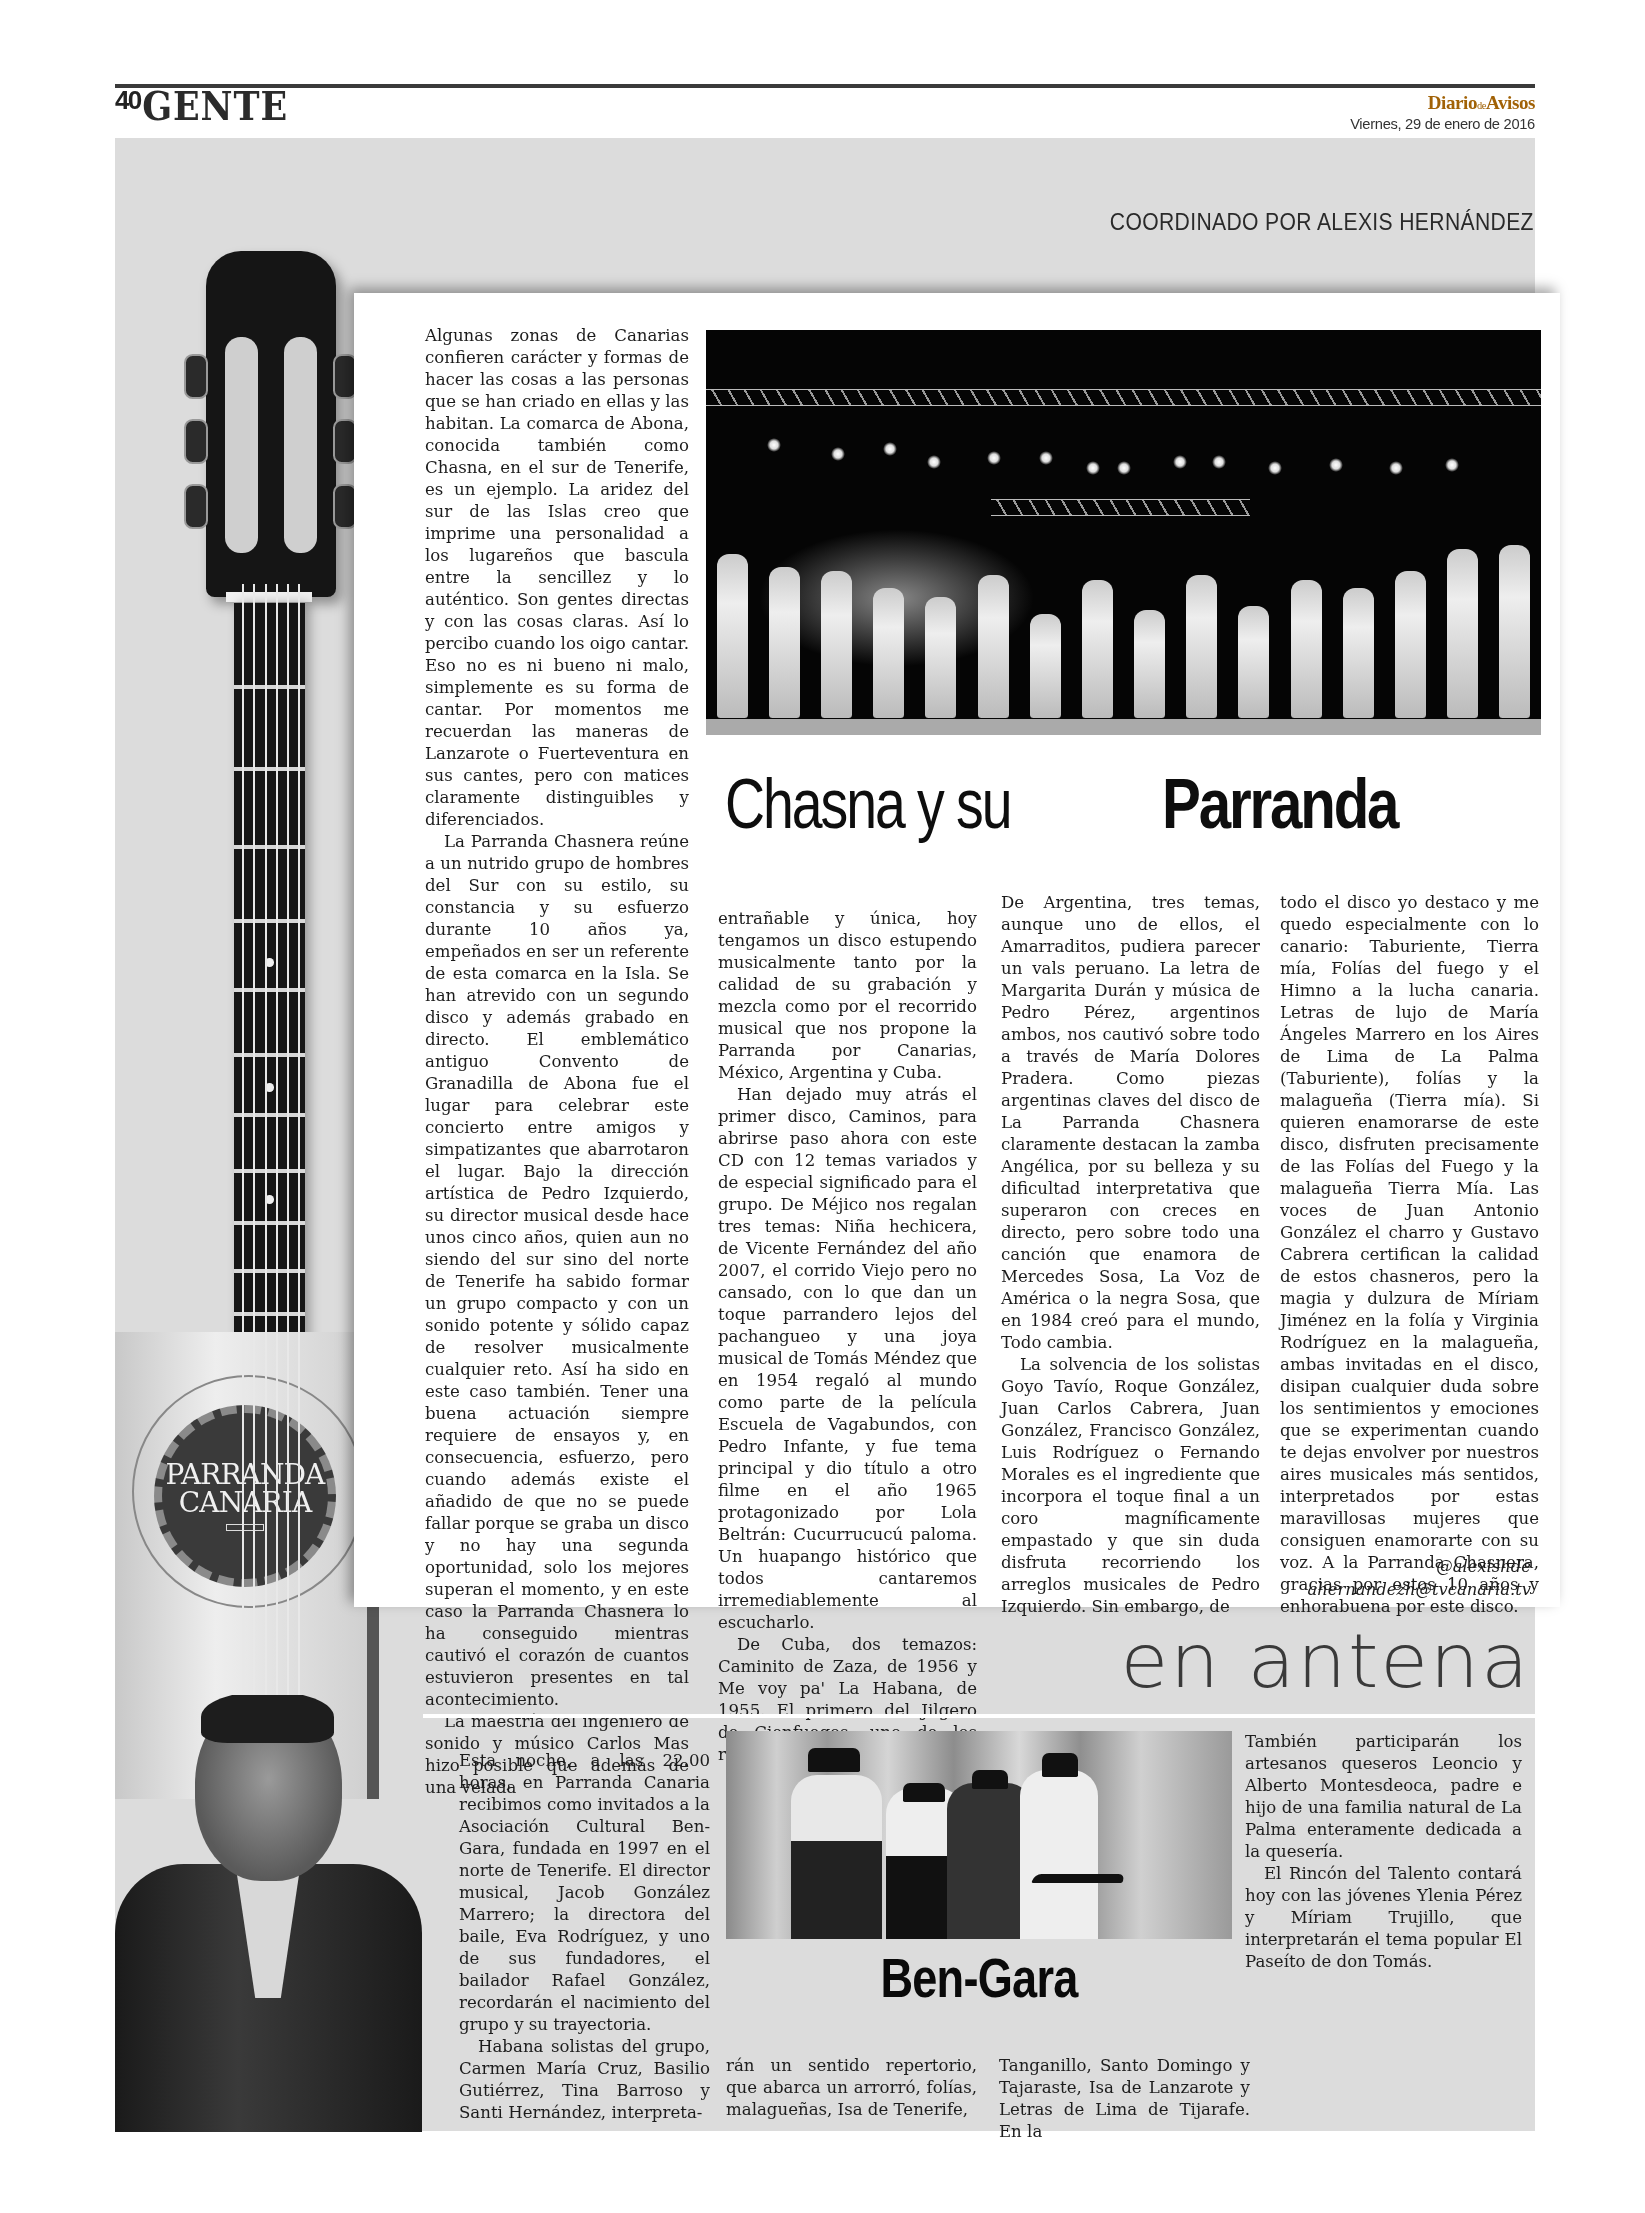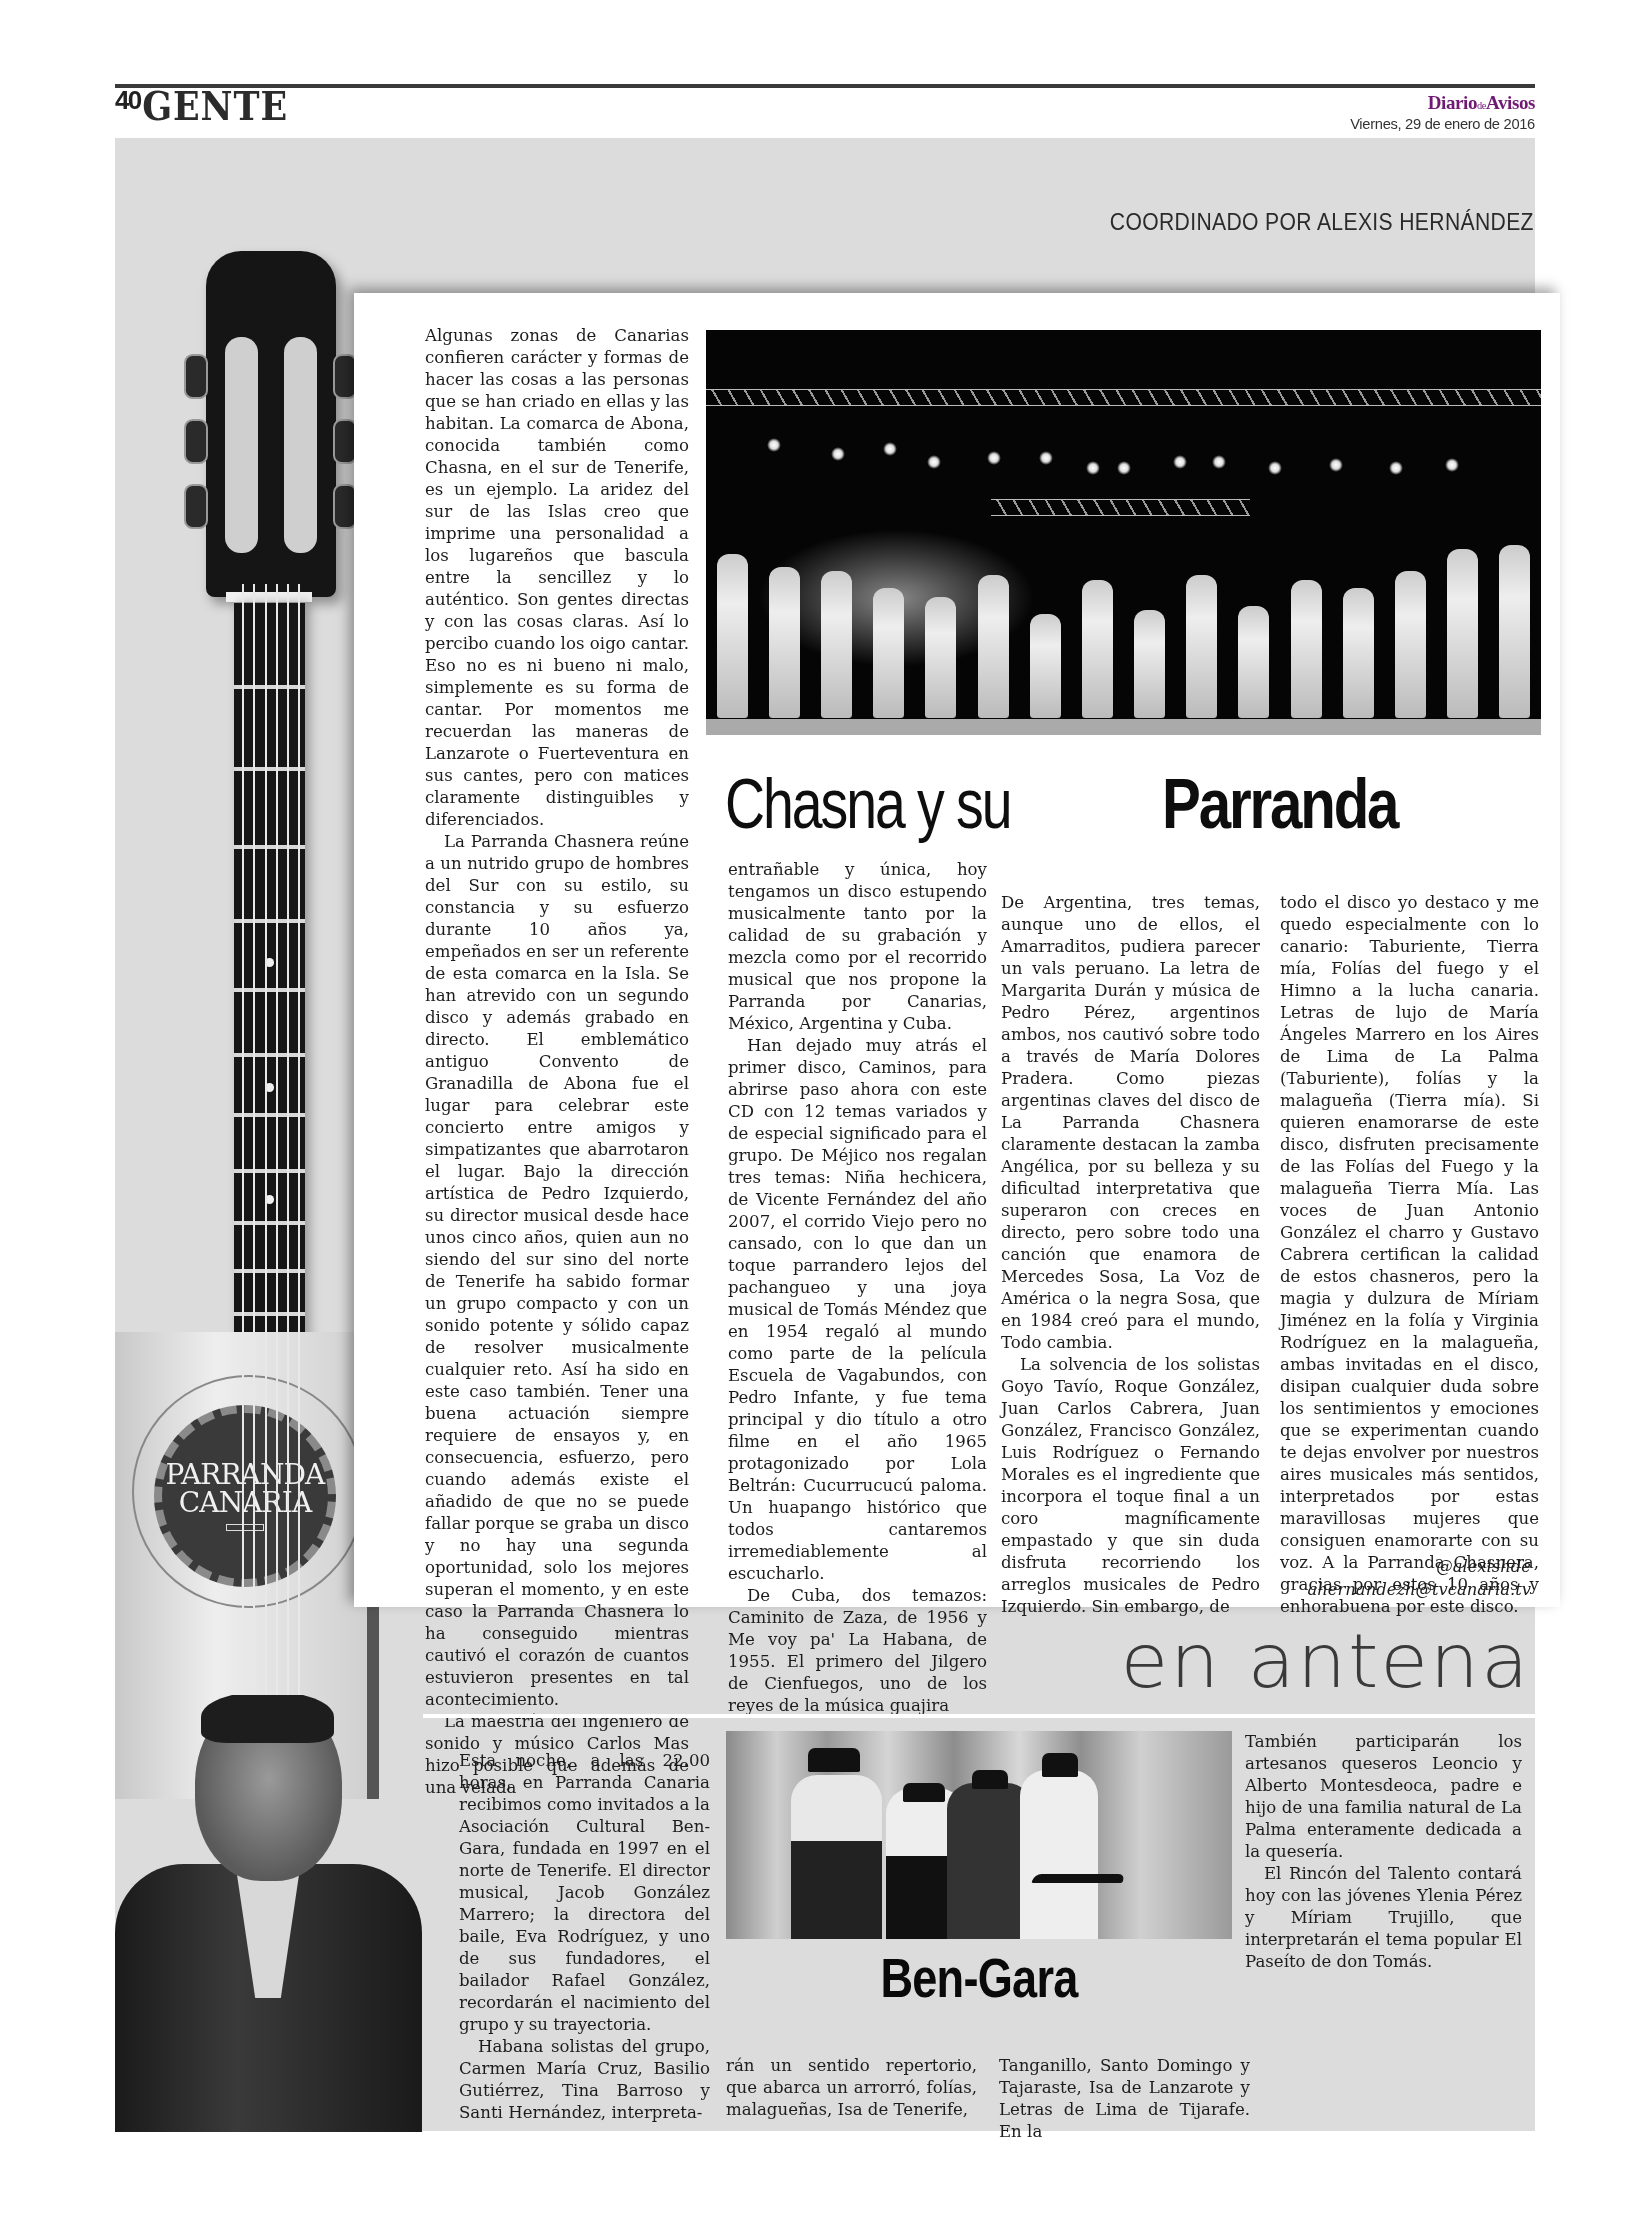--- a/index.html
+++ b/index.html
@@ -5,21 +5,21 @@
   * { box-sizing: border-box; margin: 0; padding: 0; }
   html, body { width: 1646px; height: 2214px; background: #ffffff; overflow: hidden; }
   body { position: relative; font-family: "DejaVu Serif", serif; color: #1a1a1a; }
 
   
   .top-rule { position: absolute; left: 115px; top: 84px; width: 1420px; height: 4.3px; background: #3a3a3a; }
   .section-head { position: absolute; left: 115px; top: 90px; display: flex; align-items: flex-start; }
   .page-num { font-family: "Liberation Sans", sans-serif; font-weight: bold; font-size: 26px; letter-spacing: -1.7px; color: #222; line-height: 1; margin-right: 1.7px; position: relative; top: -3.5px; }
   .section-name { font-family: "DejaVu Serif", serif; font-weight: bold; font-size: 35px; color: #2b2b2b; letter-spacing: 0.9px; line-height: 1; transform: scaleY(1.1); transform-origin: bottom; }
   .brand-block { position: absolute; right: 111px; top: 92px; text-align: right; }
-  .brand { font-family: "Liberation Serif", serif; font-weight: bold; font-size: 19px; color: #701a75; letter-spacing: -0.4px; text-align: right; }
+  .brand { font-family: "Liberation Serif", serif; font-weight: bold; font-size: 19px; color: #a16207; letter-spacing: -0.4px; text-align: right; }
   .brand .de { font-size: 10.4px; font-weight: normal; }
   .pub-date { font-family: "Liberation Sans", sans-serif; font-size: 14.7px; color: #333; margin-top: 1.7px; letter-spacing: -0.3px; }
 
   
   .panel { position: absolute; left: 115px; top: 138px; width: 1420px; height: 1993px; background: #dcdcdc; }
   .coord { position: absolute; right: 112px; top: 208px; font-family: "Liberation Sans", sans-serif; font-size: 24px; color: #2a2a2a; letter-spacing: 0.4px; transform: scaleX(0.88); transform-origin: right; }
 
   
   .guitar { position: absolute; left: 115px; top: 242px; width: 298px; height: 1556px; }
   .headstock { position: absolute; left: 91px; top: 8.6px; width: 130px; height: 346px; background: #151515; border-radius: 35px 35px 8.6px 8.6px; box-shadow: 5.2px 7px 12px rgba(0,0,0,0.35); }
@@ -36,21 +36,21 @@
   .rosette-inner { position: absolute; left: 39px; top: 1163px; width: 182px; height: 182px; border-radius: 50%; background: #3a3a3a; border: 8.6px dashed #8a8a8a; display: flex; flex-direction: column; align-items: center; justify-content: center; }
   .logo-l1, .logo-l2 { font-family: "DejaVu Serif", serif; color: #f0f0f0; font-size: 28px; letter-spacing: -0.9px; line-height: 1; }
   .logo-bar { width: 38px; height: 7px; border: 1.7px solid #ddd; margin-top: 7px; }
 
   
   .article-card { position: absolute; left: 354px; top: 293px; width: 1206px; height: 1314px; background: #ffffff; box-shadow: -5.2px -5.2px 12px rgba(0,0,0,0.35); }
   .col { position: absolute; font-family: "DejaVu Serif", serif; font-size: 16.6px; line-height: 22px; text-align: justify; color: #1c1c1c; hyphens: manual; }
   .col p { text-indent: 0; }
   .col p + p { text-indent: 19px; }
   .col1 { left: 425px; top: 325px; width: 264px; }
-  .col2 { left: 718px; top: 859px; width: 259px; margin-left: 10px; }
+  .col2 { left: 718px; top: 908px; width: 259px; }
   .col3 { left: 1001px; top: 892px; width: 259px; }
   .col4 { left: 1280px; top: 892px; width: 259px; }
 
   .concert-photo { position: absolute; left: 706px; top: 330px; width: 835px; height: 405px; background: #050505; overflow: hidden; }
   .truss { position: absolute; left: 0; width: 100%; height: 17.3px; border-top: 1.7px solid #bbb; border-bottom: 1.7px solid #bbb; background: repeating-linear-gradient(60deg, transparent 0 12px, #999 12px 14px); }
   .light { position: absolute; width: 14px; height: 14px; border-radius: 50%; background: radial-gradient(#fff, #ddd 40%, transparent 70%); }
   .smoke { position: absolute; left: 52px; top: 199px; width: 277px; height: 138px; background: radial-gradient(ellipse at center, rgba(220,220,220,0.6), transparent 70%); }
   .performers { position: absolute; left: 0; bottom: 17.3px; width: 100%; height: 173px; display: flex; justify-content: space-around; align-items: flex-end; }
   .performer { width: 31px; border-radius: 12px 12px 3.5px 3.5px; background: linear-gradient(#ccc, #eee 30%, #bbb); }
   .stage { position: absolute; left: 0; bottom: 0; width: 100%; height: 15.6px; background: #aaa; }

